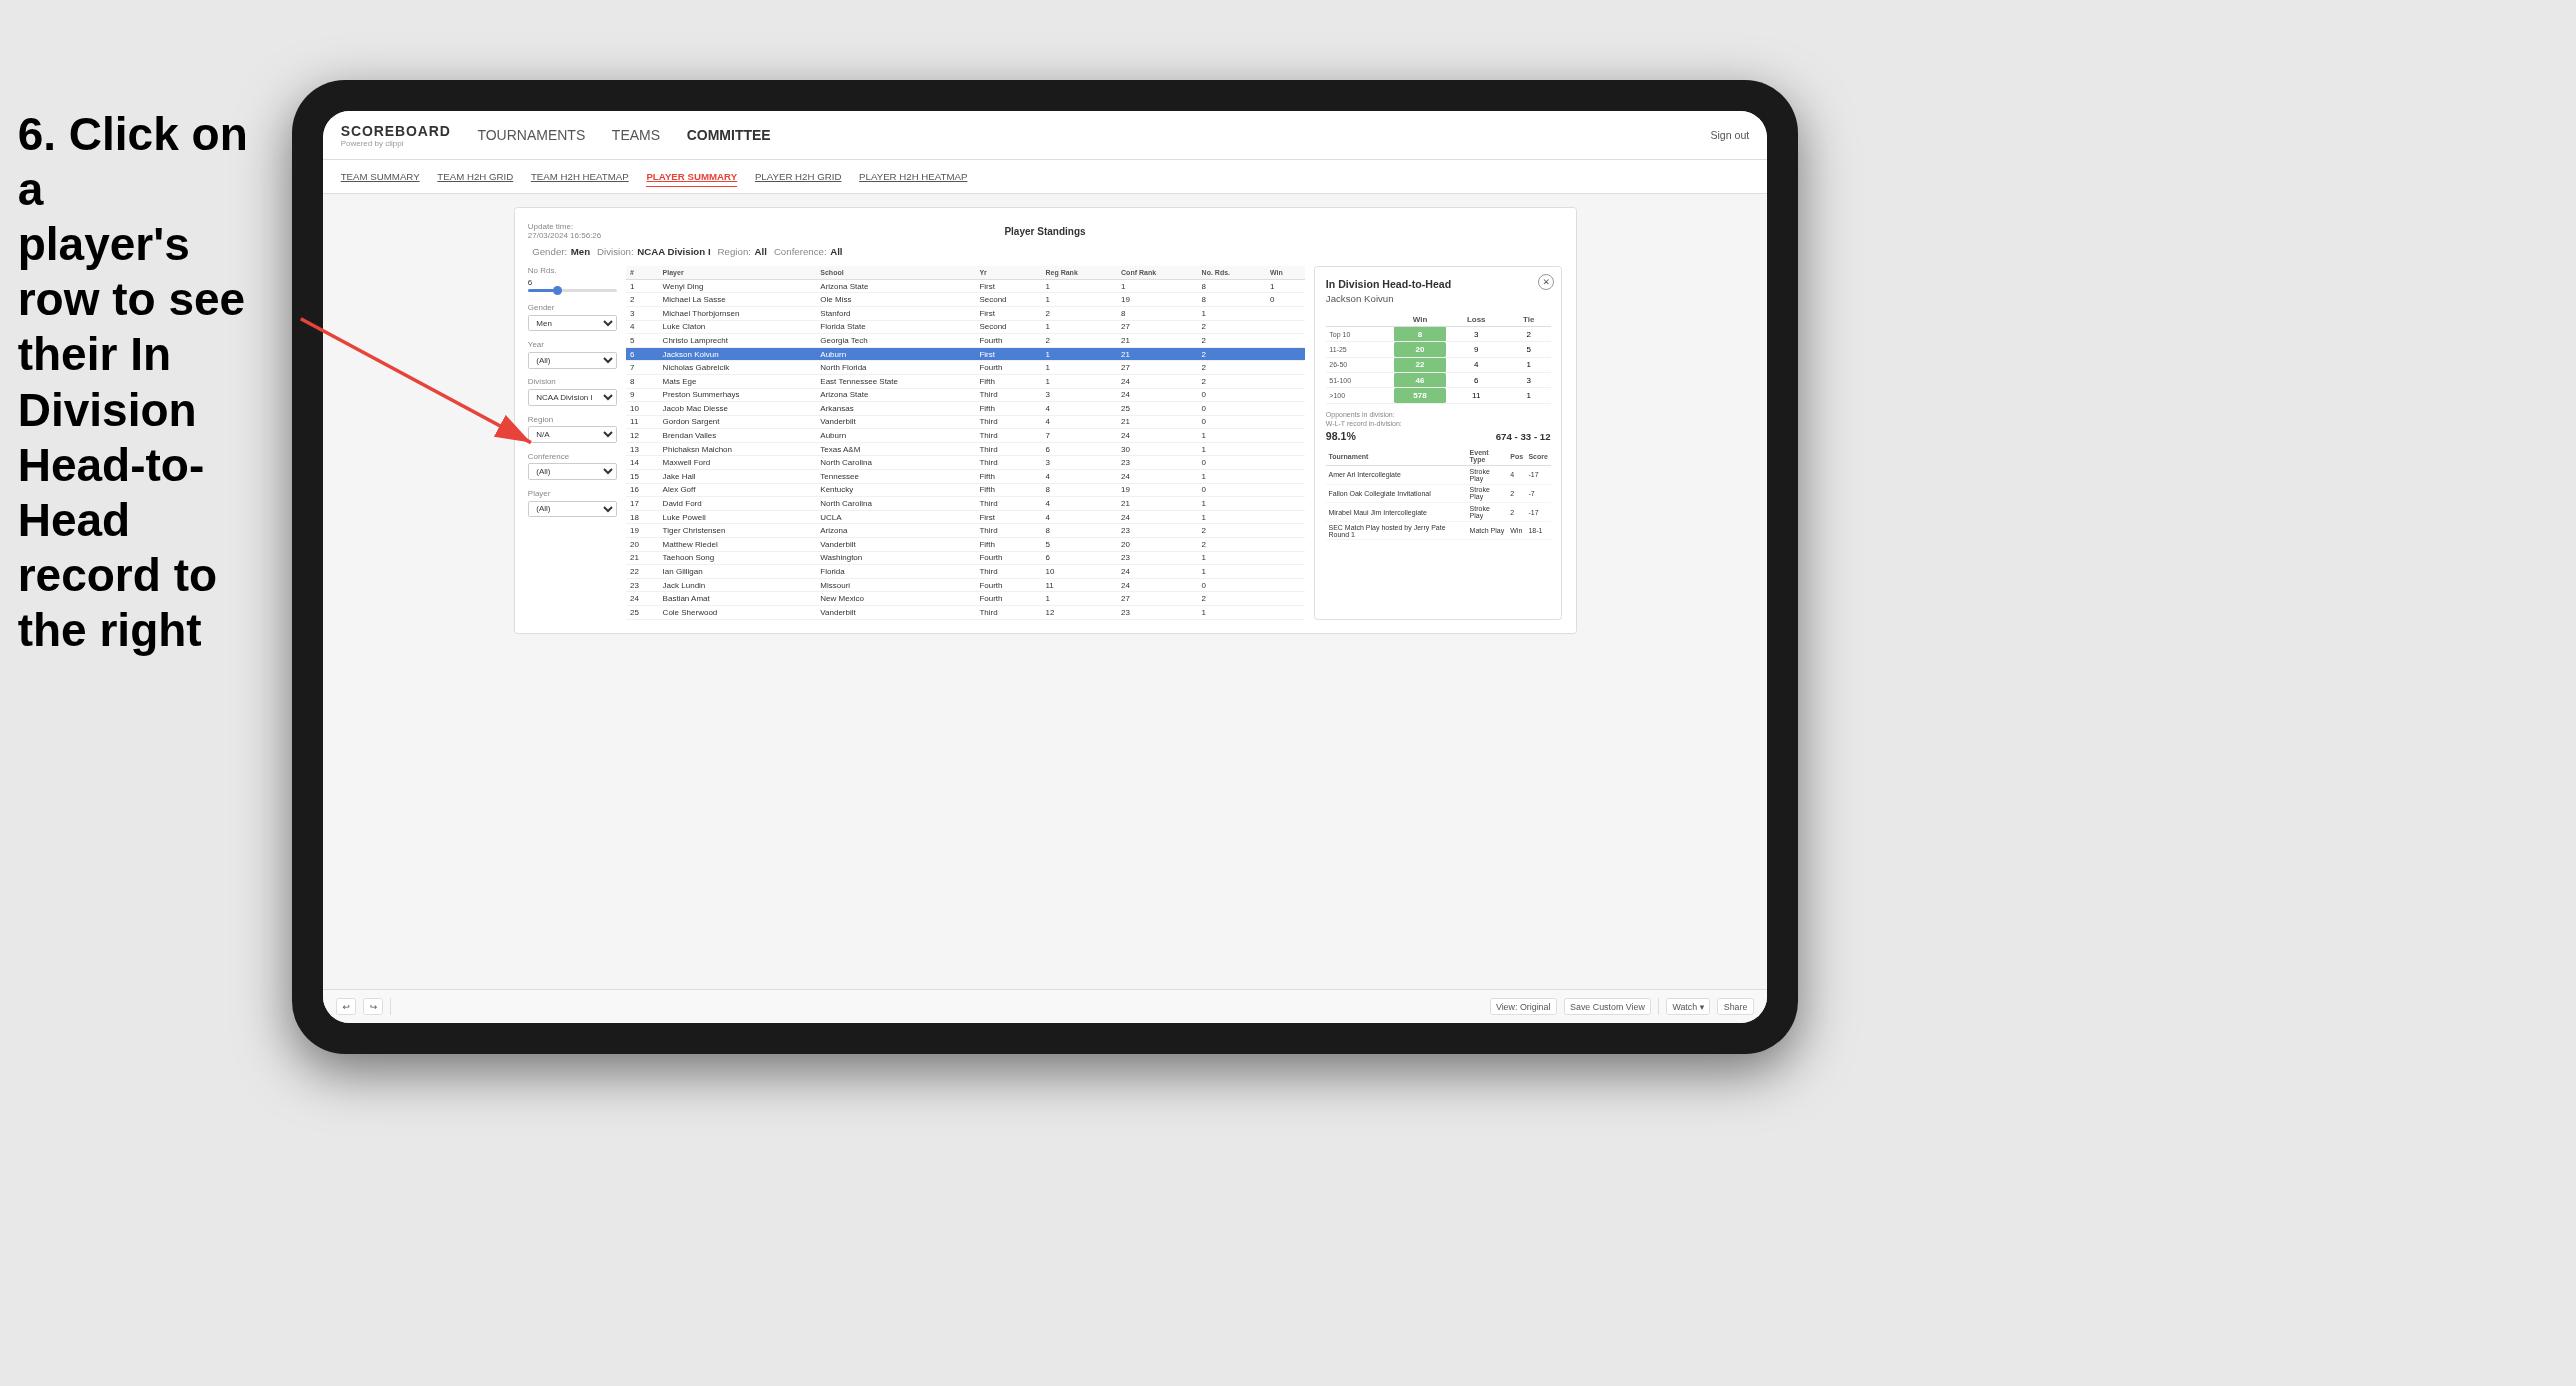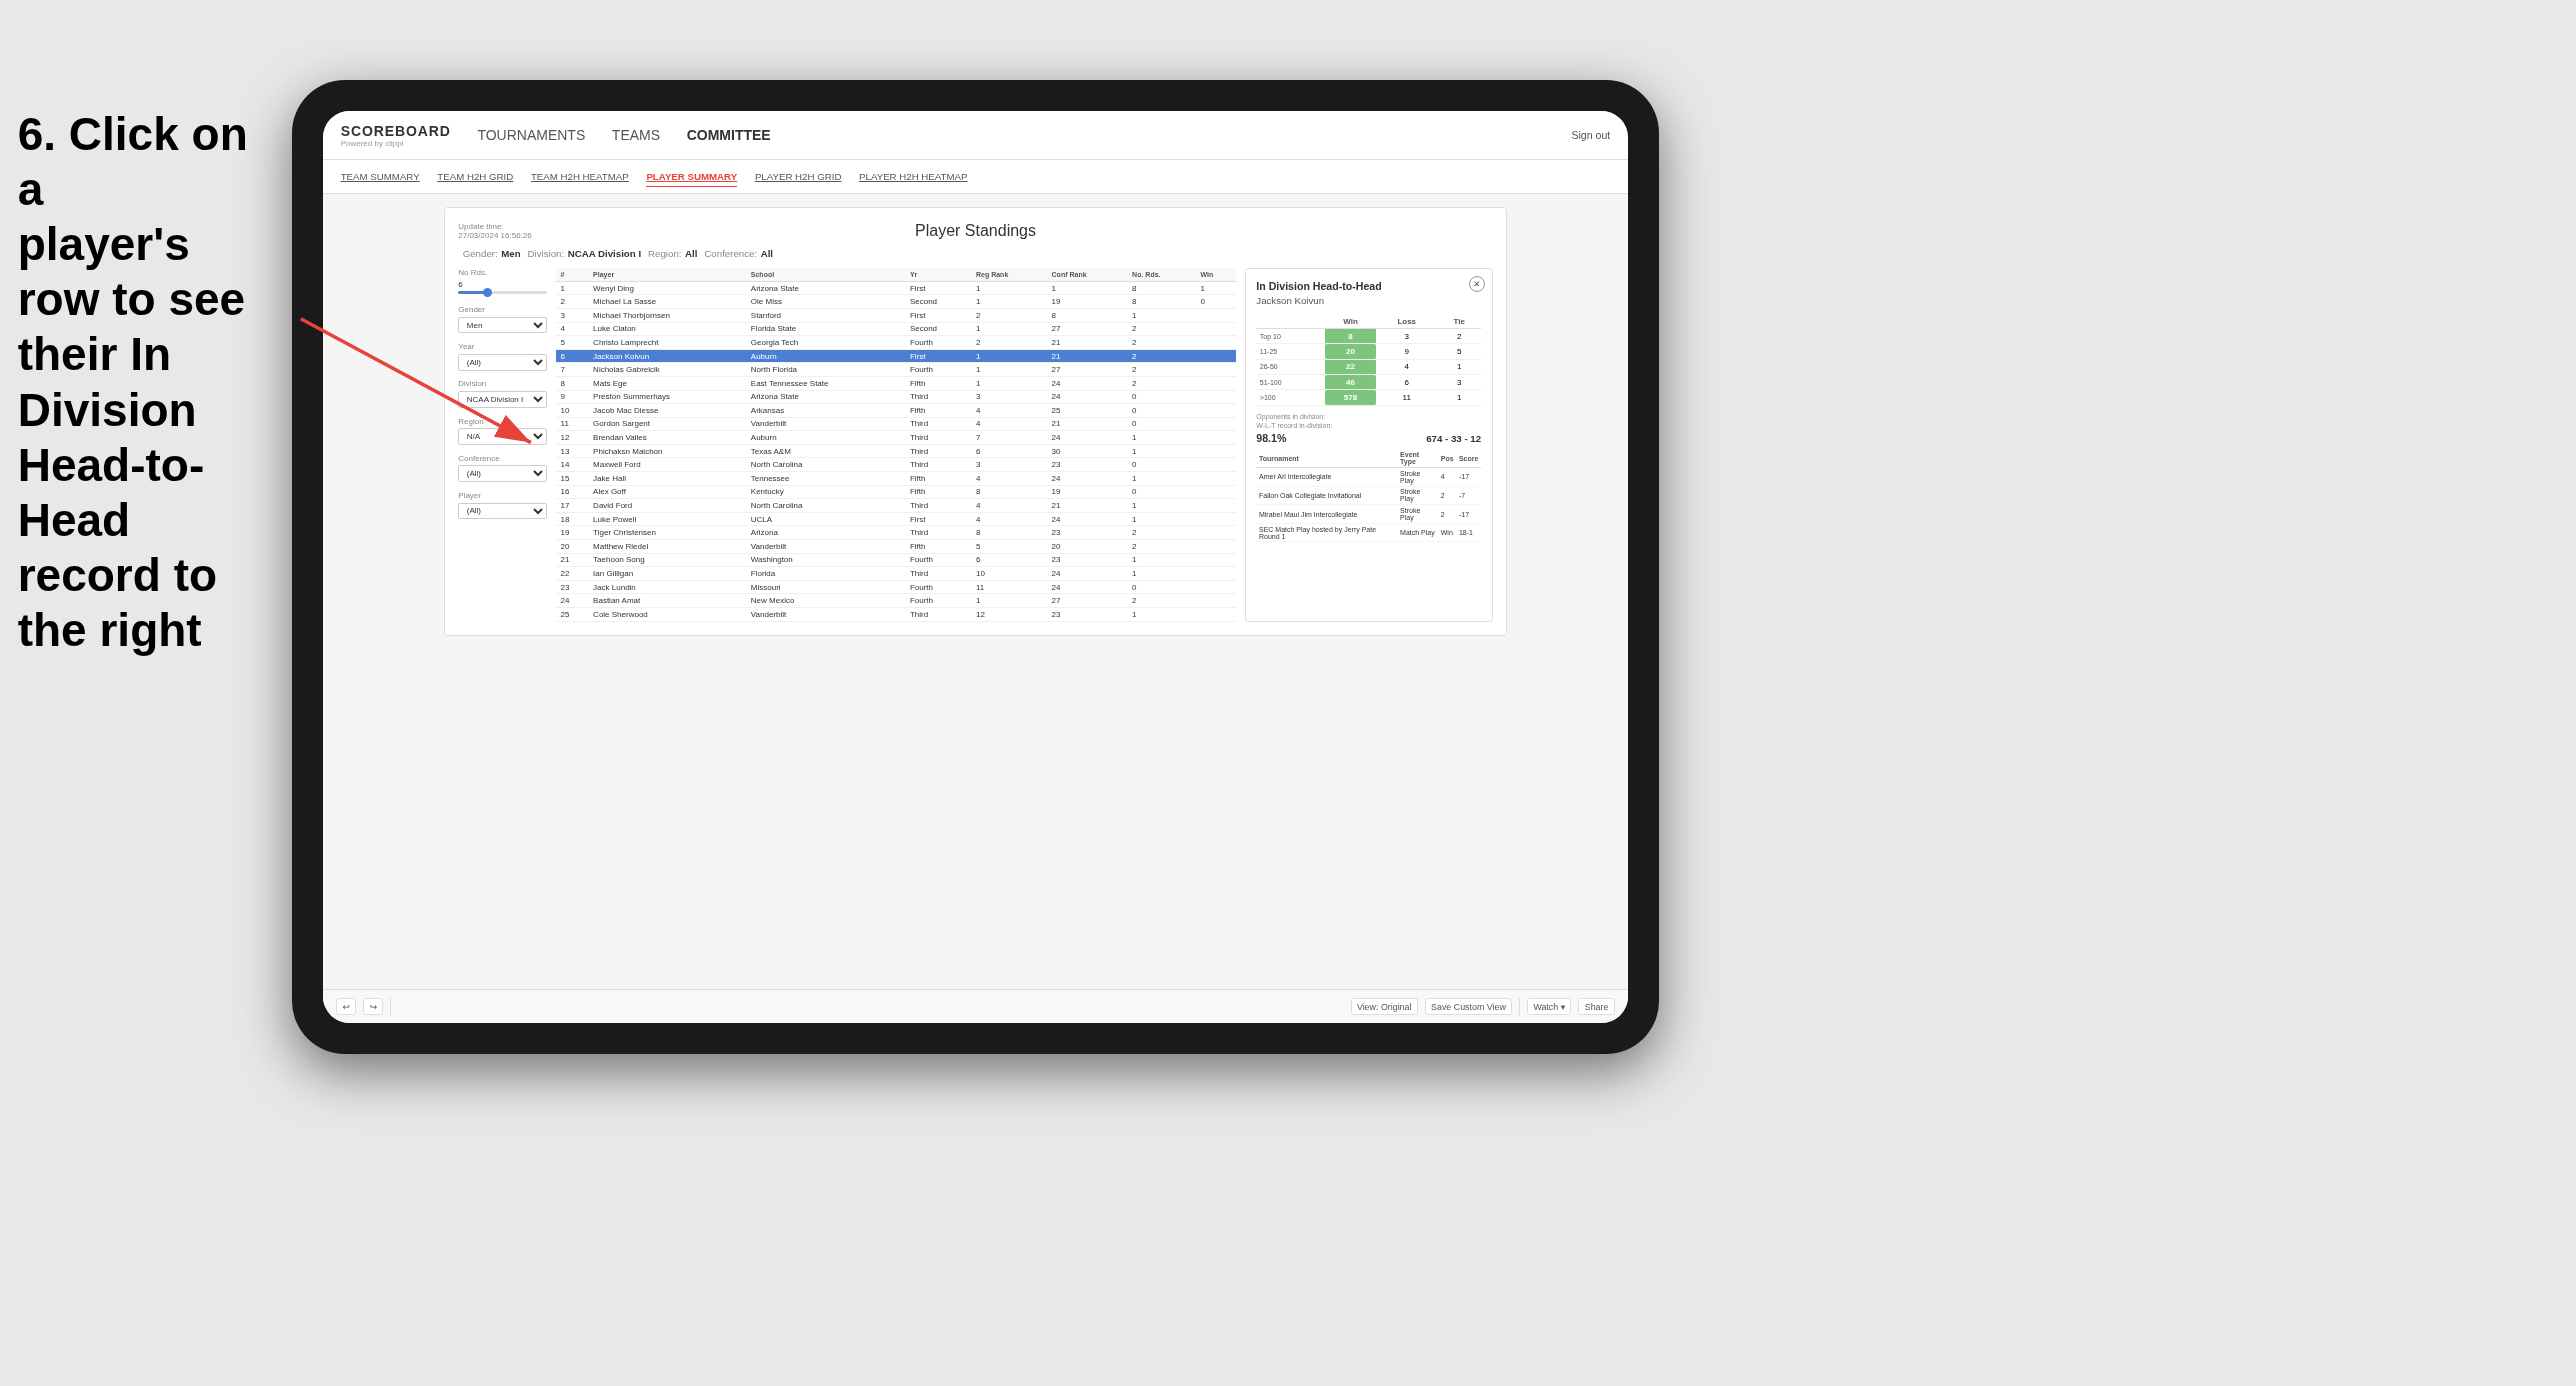--- a/index.html
+++ b/index.html
@@ -23,21 +23,21 @@
       line-height: 1.2;
       color: #000;
       padding: 17.7px;
     }
 
     
     .tablet-frame {
       position: absolute;
       left: 292px;
       top: 80px;
-      width: 1367px;
+      width: 1506px;
       height: 974px;
       background: #1a1a1a;
       border-radius: 53px;
       padding: 31px;
       box-shadow: 0 17.7px 53px rgba(0,0,0,0.5);
     }
 
     .tablet-screen {
       width: 100%;
       height: 100%;
@@ -152,22 +152,22 @@
       padding: 13.3px;
       position: relative;
     }
 
     .card-header {
       text-align: center;
       margin-bottom: 8.9px;
     }
 
     .card-title {
-      font-size: 16px;
-      font-weight: normal;
+      font-size: 10px;
+      font-weight: bold;
       color: #333;
     }
 
     .update-time {
       font-size: 8px;
       color: #888;
       position: absolute;
       left: 13.3px;
       top: 13.3px;
     }

